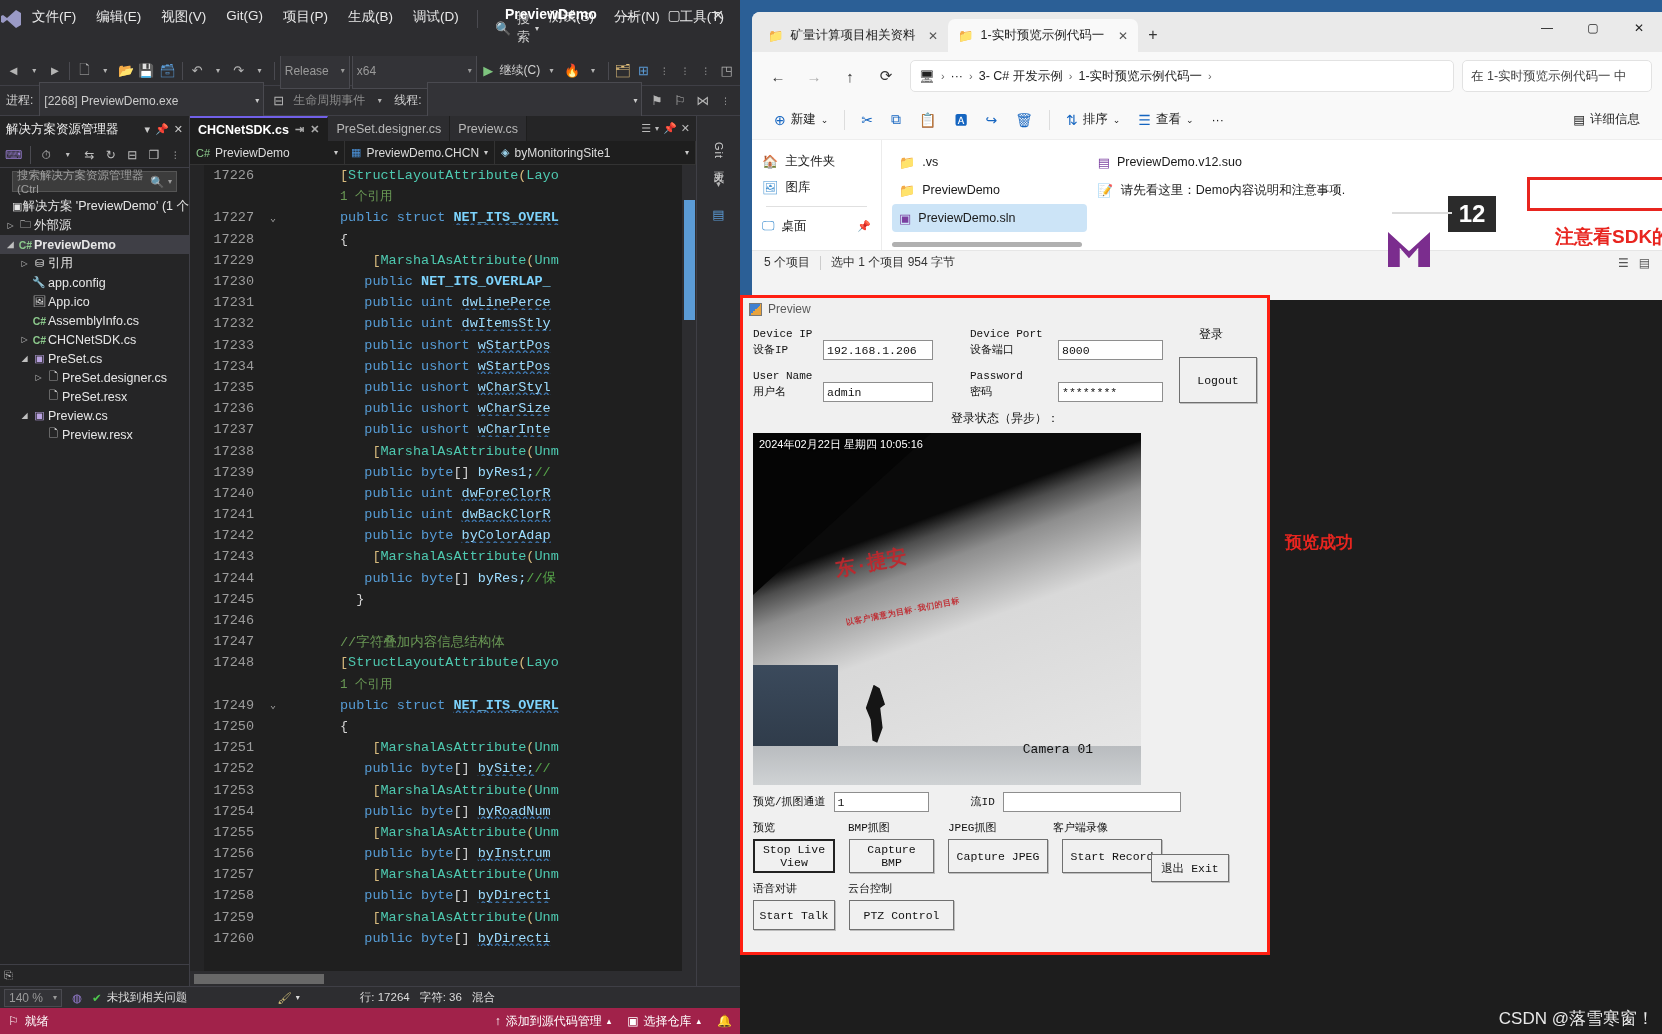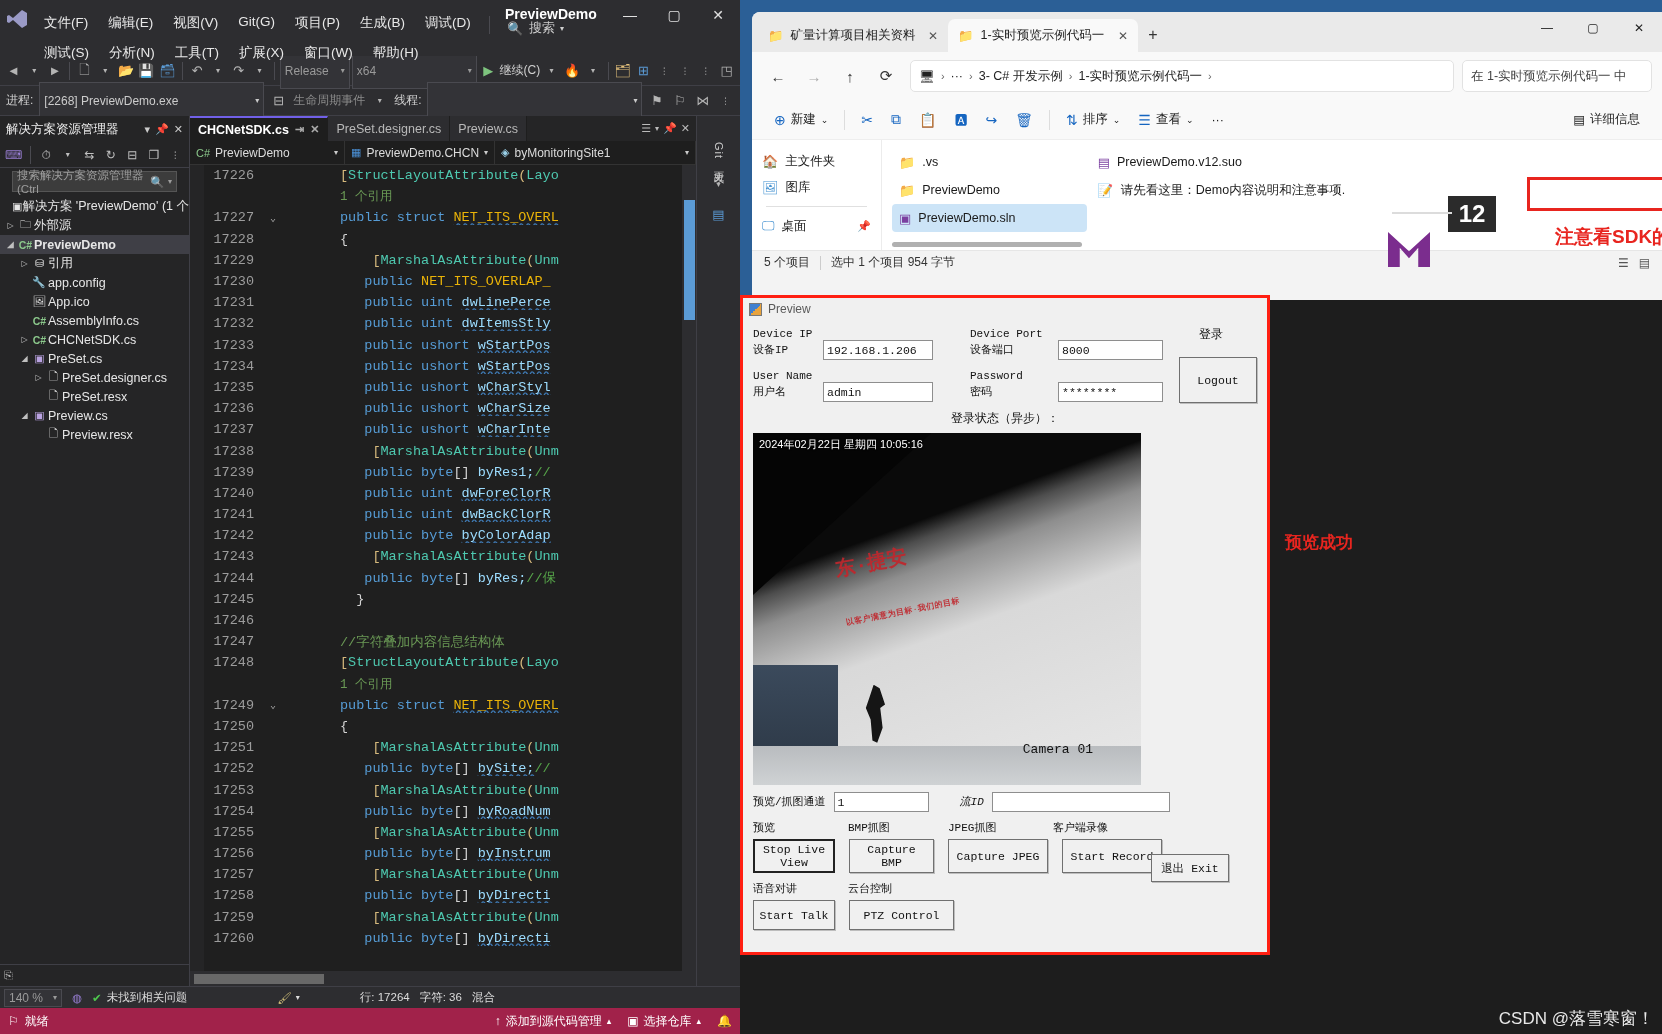--- a/index.html
+++ b/index.html
@@ -17,21 +17,21 @@
     background:#2d2d30; color:#f1f1f1; overflow:hidden;
   }
   .vs-titlebar{
     height:56px; background:#2d2d30; display:flex; align-items:flex-start;
     position:relative;
   }
   .vs-logo{
     width:34px; height:30px; margin-top:4px; display:flex; align-items:center; justify-content:center;
     color:#a0a0c0;
   }
-  .vs-menus{ display:flex; flex-direction:column; padding-top:10px; }
+  .vs-menus{ display:flex; flex-direction:row; padding-top:4px;text-align:right; }
   .vs-menurow{ display:flex; }
   .vs-menu{ padding:4px 10px; font-size:13.5px; color:#e8e8e8; cursor:default; white-space:nowrap;}
   .vs-sep-v{ width:1px; background:#4a4a50; margin:6px 8px; height:18px;}
   .vs-search{
     display:flex; align-items:center; gap:5px; margin-left:10px; margin-top:6px;
     color:#cfcfcf; font-size:13px;
   }
   .vs-title{
     position:absolute; left:505px; top:6px; font-weight:bold; font-size:14px; color:#fff;
   }
@@ -102,21 +102,21 @@
   .code-wrap{ flex:1; display:flex; position:relative; overflow:hidden; background:#1f1f1f;}
   .code-gutter-strip{ width:14px; background:#252526;}
   .code-lines{ flex:1; position:relative; overflow:hidden;
     font-family:"Liberation Mono","DejaVu Sans Mono",monospace; font-size:13.5px;}
   .cline{ height:21.2px; display:flex; align-items:center; white-space:pre;}
   .lnum{ width:58px; text-align:right; color:#9c9c9c; padding-right:8px; flex:none;}
   .fold{ width:22px; text-align:center; color:#b0b0b0; font-size:10px; flex:none;}
   .indent-guides{ width:56px; flex:none; position:relative;}
   .ig{ position:absolute; top:0; bottom:0; width:0; border-left:1px dashed #5a5a5a;}
   .ctext{ flex:1; overflow:hidden;}
-  .k-blue{color:#569cd6;} .k-green{color:#eab308;} .k-teal{color:#4ec9b0;} .k-com{color:#6a9955;} .k-yellow{color:#d7ba7d;}
+  .k-blue{color:#569cd6;} .k-green{color:#7dd3fc;font-weight:bold;} .k-teal{color:#4ec9b0;} .k-com{color:#6a9955;} .k-yellow{color:#d7ba7d;}
   .k-white{color:#d4d4d4;} .k-lgreen{color:#57a64a;} .k-var{color:#9cdcfe;}
   .squig{ text-decoration:underline wavy #3e7ab5; text-decoration-skip-ink:none;}
   .ref-lens{ color:#6a9955; font-size:12.5px;}
   .code-vscroll{ position:absolute; right:0; top:0; width:14px; bottom:0; background:#2d2d30;}
   .vs-thumb{ position:absolute; right:1px; top:35px; width:11px; height:120px; background:#5b9bd5;}
   .code-hscroll{ height:15px; background:#2d2d30; display:flex; align-items:center;}
   .hs-thumb{ height:10px; width:130px; background:#686868; margin-left:4px;}
 
   
   .vs-right-strip{ width:44px; background:#2d2d30; border-left:1px solid #3f3f46;
@@ -797,21 +797,21 @@
       </div>
       <div class="vid-ts">2024年02月22日 星期四 10:05:16</div>
       <div class="vid-cam">Camera 01</div>
     </div>
 
     <div class="frow" style="margin-top:7px; align-items:center; gap:8px;">
       <span class="flab">预览/抓图通道</span>
       <div class="finput" style="width:95px;">
         <span>1</span>
       </div>
-      <span class="flab" style="margin-left:23px;font-style:italic;">流ID</span>
+      <span class="flab" style="margin-left:34px;">流ID</span>
       <div class="finput" style="width:178px;">
         <span></span>
       </div>
     </div>
 
     <div class="frow" style="margin-top:8px;">
       <span class="flab" style="width:95px;">预览</span>
       <span class="flab" style="width:100px;">BMP抓图</span>
       <span class="flab" style="width:105px;">JPEG抓图</span>
       <span class="flab">客户端录像</span>

